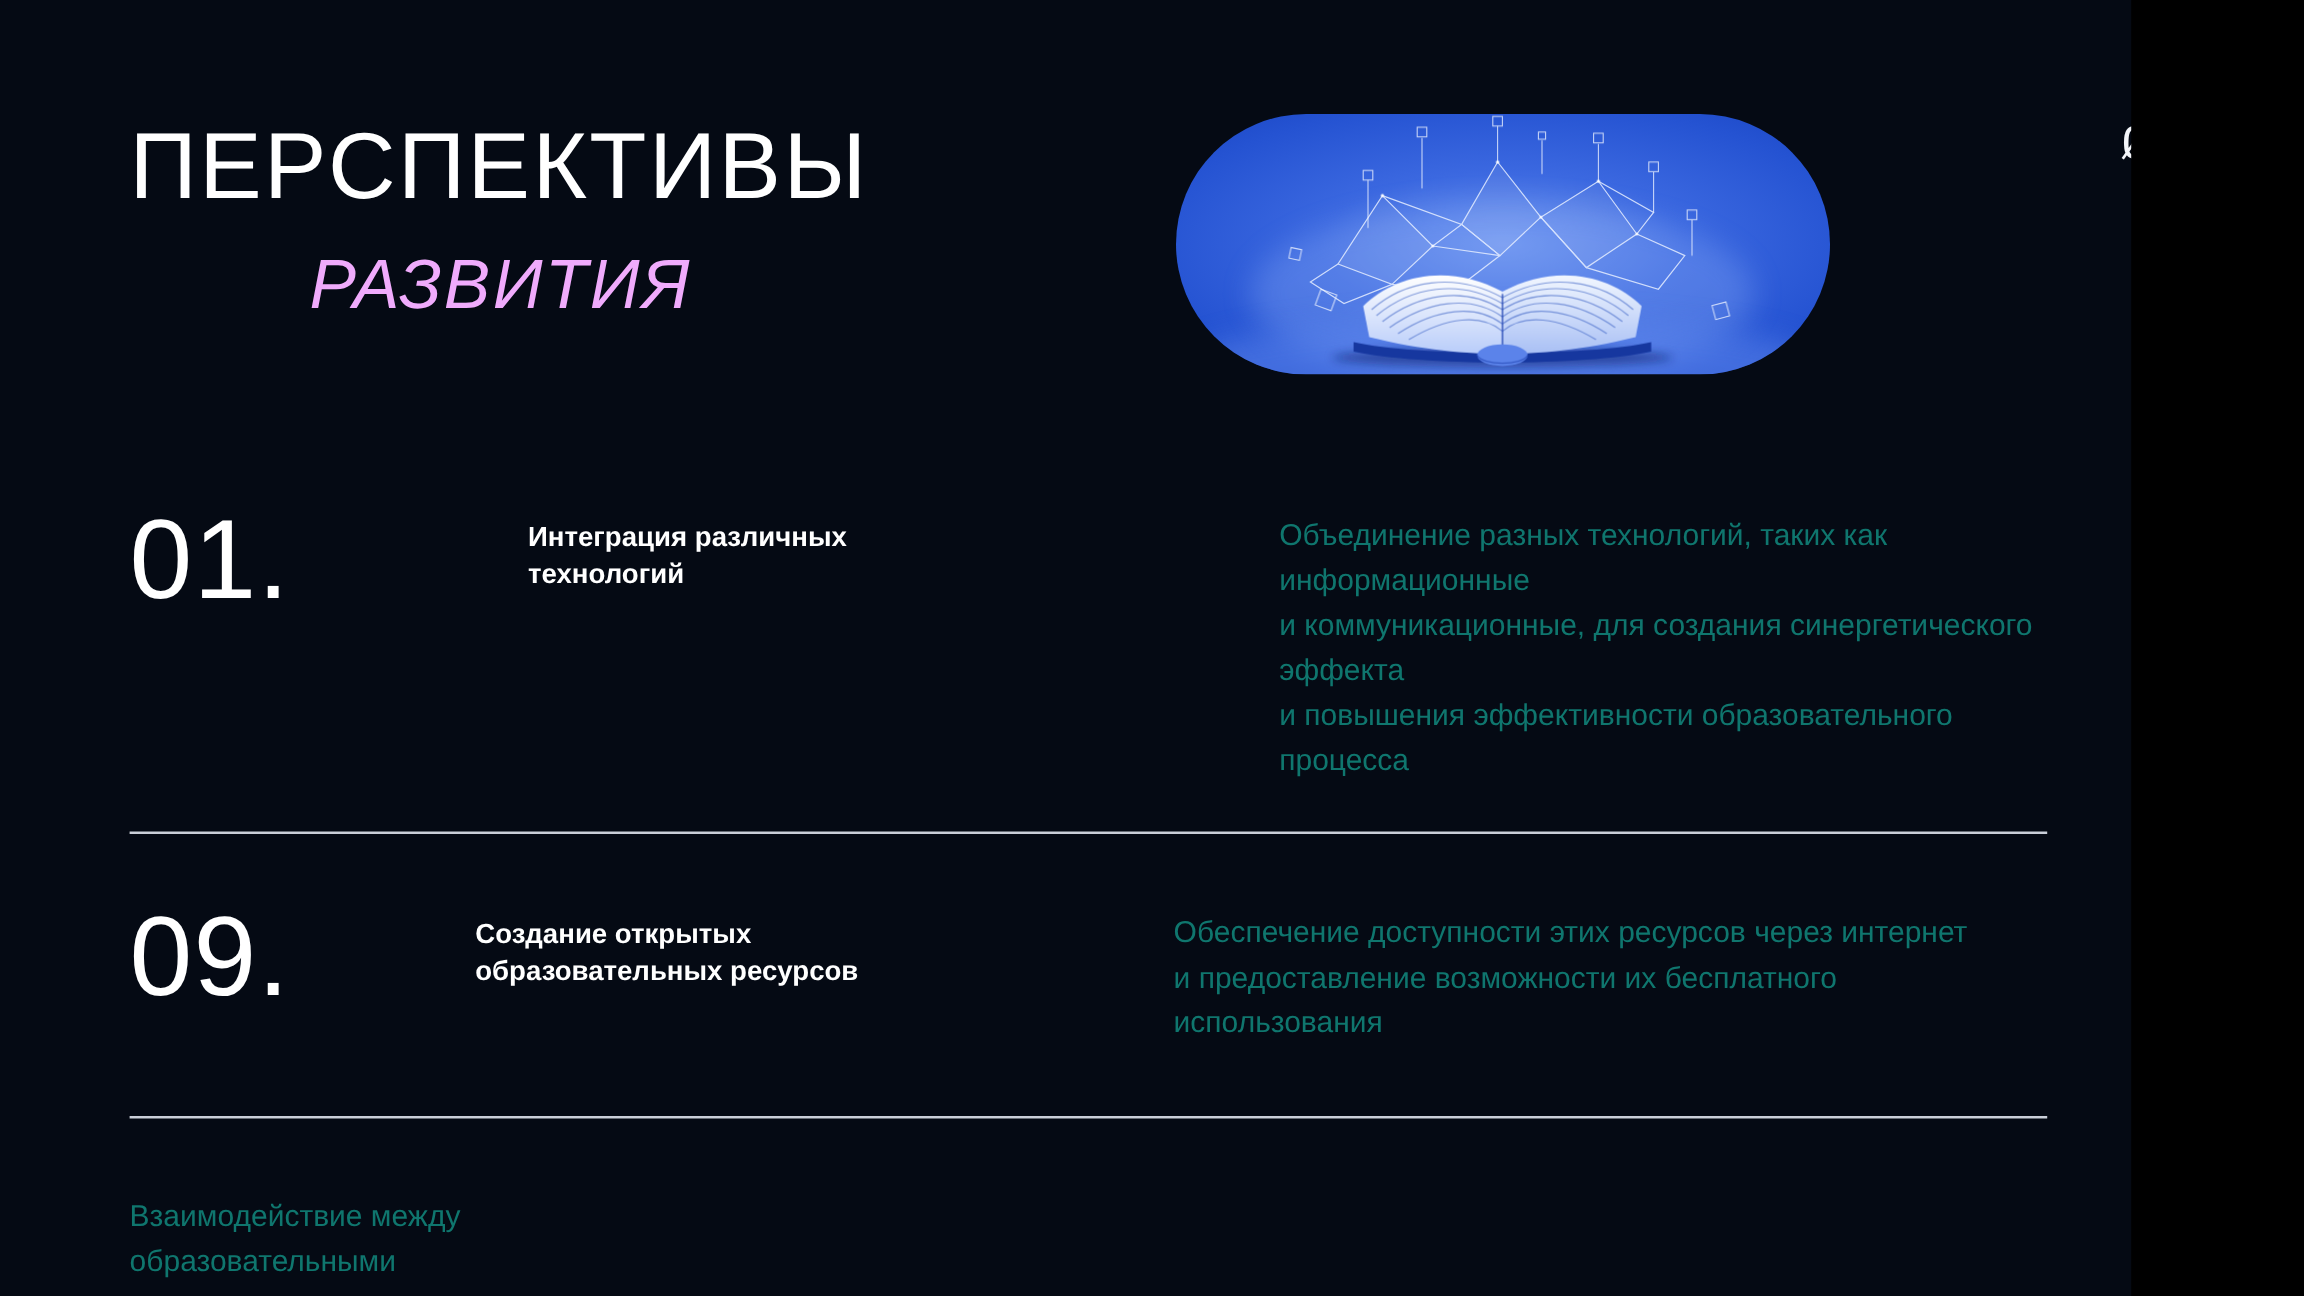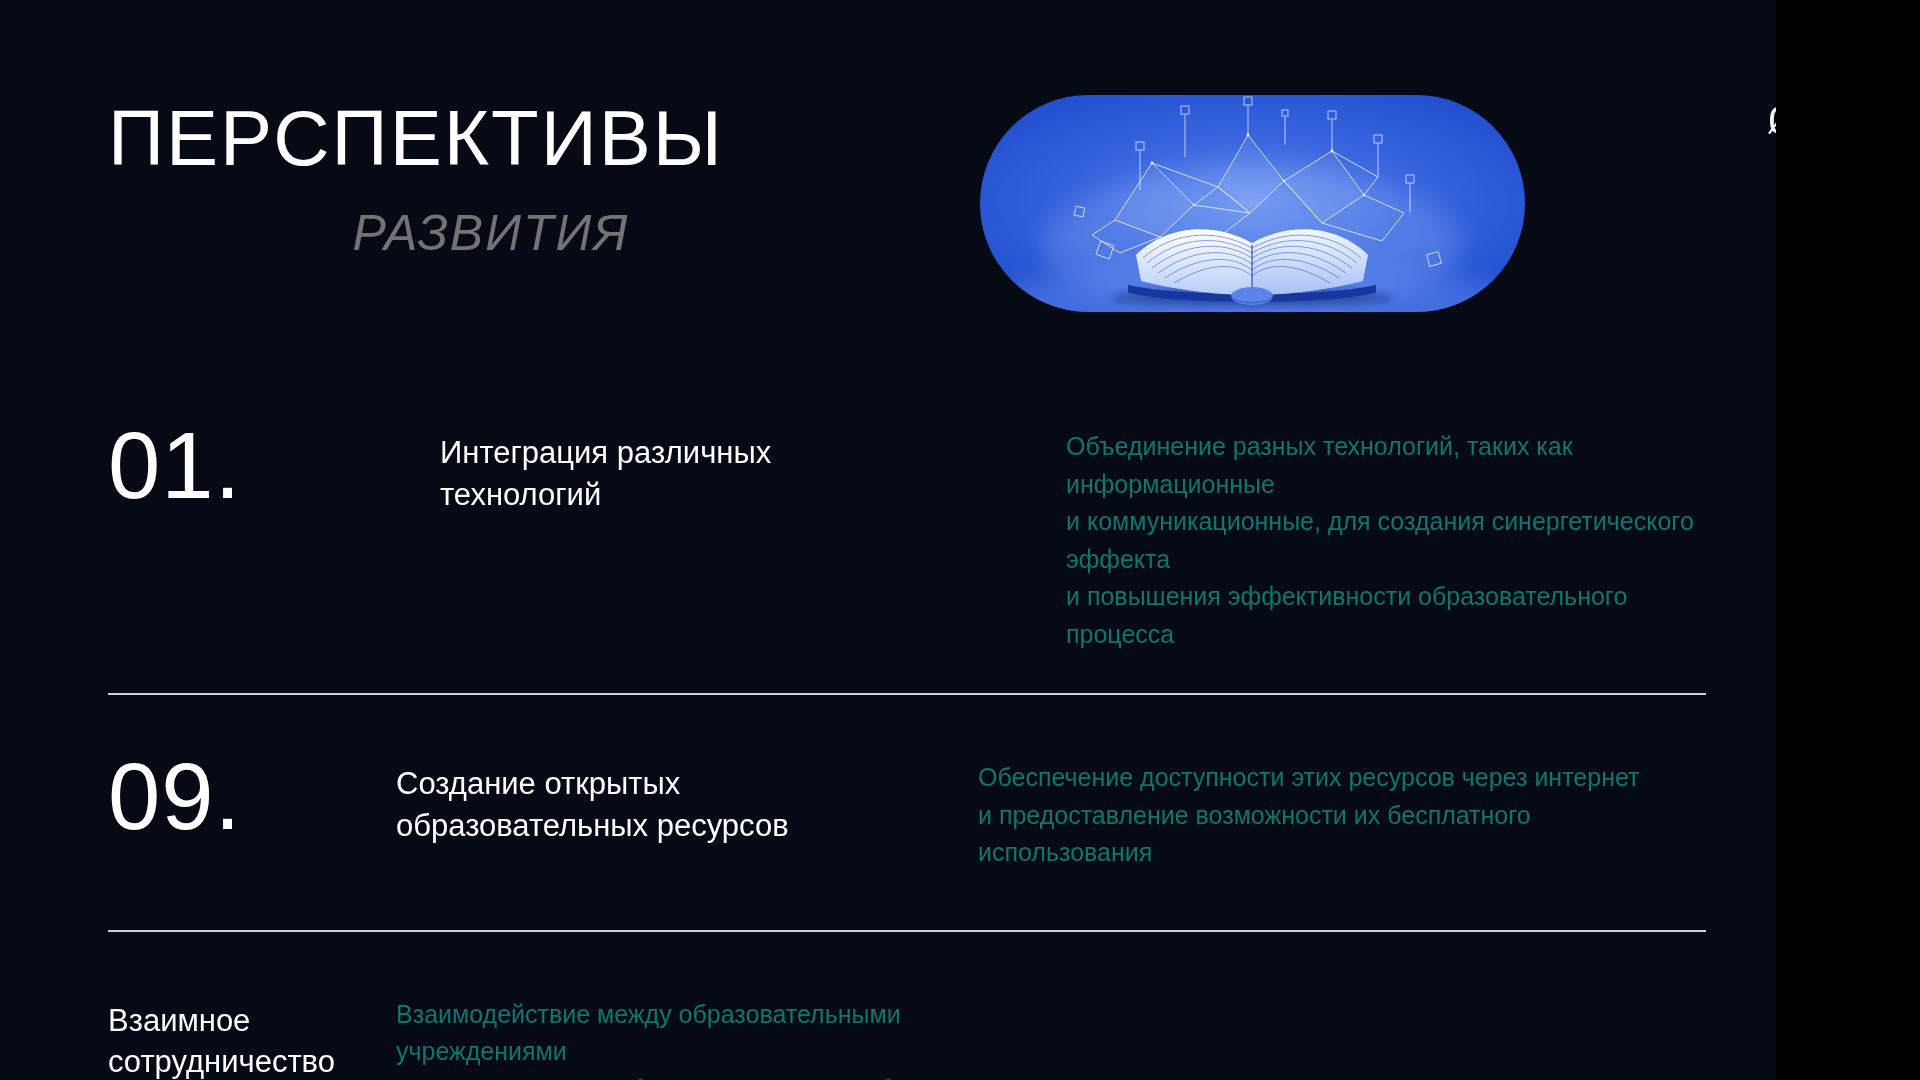--- a/index.html
+++ b/index.html
@@ -18,28 +18,27 @@
   
   .titles { position: absolute; left: 108px; top: 96px; }
   .title-main {
     font-size: 78px;
     font-weight: 500;
     letter-spacing: 2px;
     color: #ffffff;
     line-height: 1.1;
   }
   .title-sub {
-    font-size: 50px;
+    font-size: 58px;
     font-weight: 400;
     font-style: italic;
     letter-spacing: 2px;
-    color: #737373;
+    color: #f0abfc;
     margin: 24px 0 0 150px;
     line-height: 1.1;
-    text-align: center;
   }
 
   .hero {
     position: absolute;
     left: 980px;
     top: 95px;
     width: 545px;
     height: 217px;
     border-radius: 109px;
     overflow: hidden;
@@ -75,22 +74,22 @@
   .row:nth-child(2) { padding-bottom: 58px; }
 
   .row-number {
     font-size: 94px;
     font-weight: 500;
     line-height: 0.86;
     letter-spacing: 1px;
     color: #ffffff;
   }
   .row-heading {
-    font-size: 31px;
-    font-weight: 400;
+    font-size: 23px;
+    font-weight: 700;
     line-height: 1.35;
     color: #ffffff;
     white-space: pre-line;
     padding-top: 6px;
   }
   .row-description {
     font-size: 25px;
     font-weight: 400;
     line-height: 1.5;
     color: #0f766e;
@@ -217,22 +216,20 @@
 
     <div class="row">
       <div class="row-number">09.</div>
       <div class="row-heading">Создание открытых
 образовательных ресурсов</div>
       <div class="row-description">Обеспечение доступности этих ресурсов через интернет
 и предоставление возможности их бесплатного использования</div>
     </div>
 
     <div class="row">
-      <div class="row-heading">Взаимное
-сотрудничество</div>
       <div class="row-description">Взаимодействие между образовательными учреждениями
 и компаниями для обмена опытом, разработки совместных
 образовательных программ и проектов, а также привлечения
 специалистов из бизнеса к преподаванию и обучению студентов</div>
     </div>
 
   </div>
 </div>
 
 </body></html>

